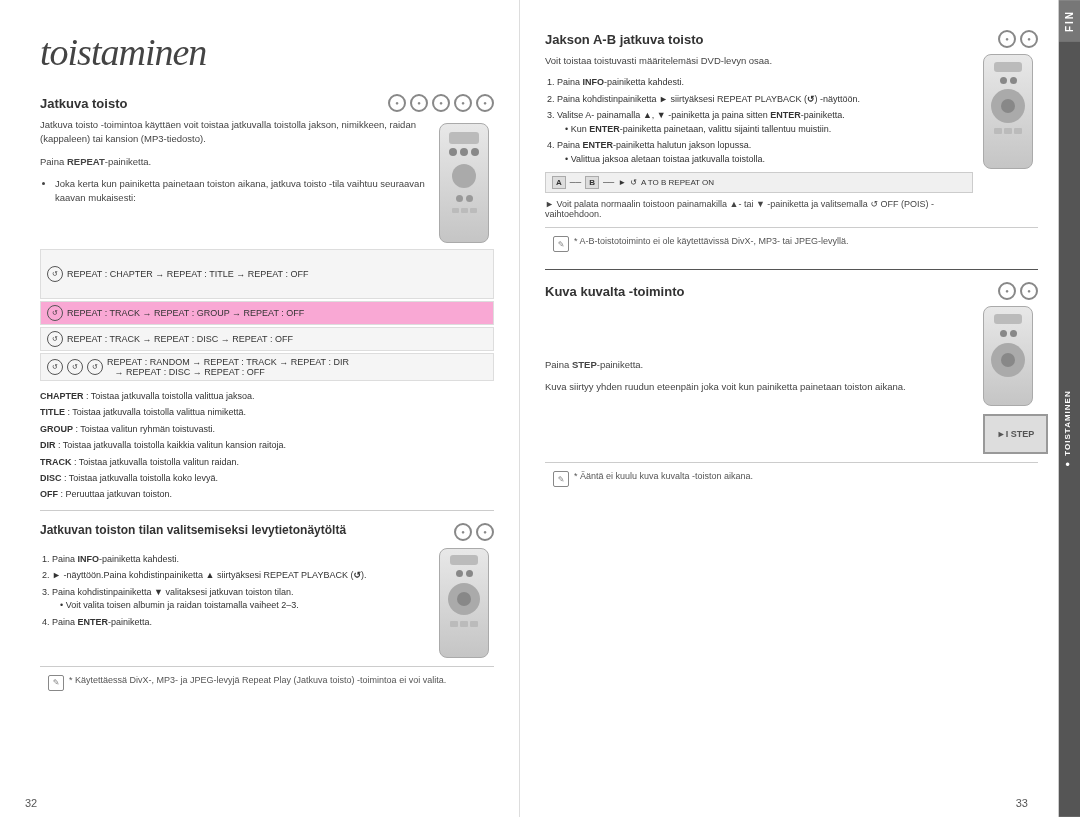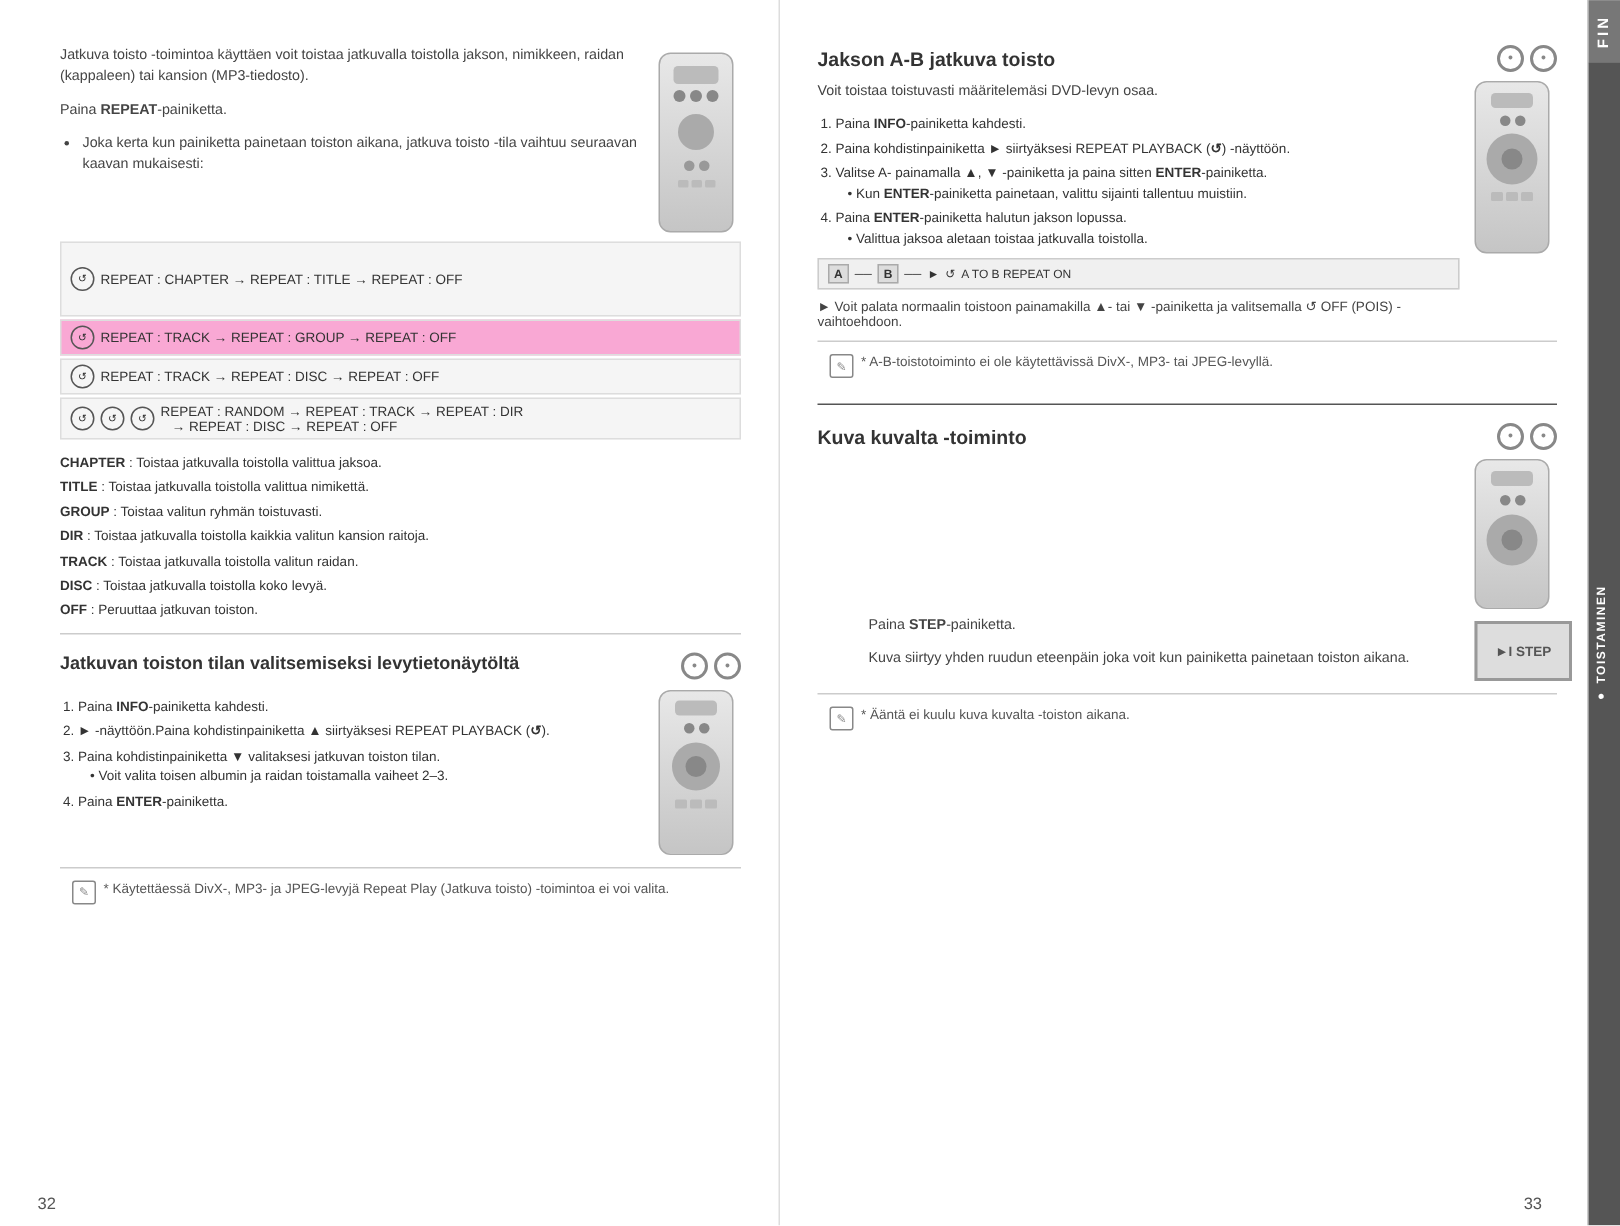--- a/index.html
+++ b/index.html
@@ -234,21 +234,32 @@
 </head>
 <body>
 
 <div class="page-container">
 
   <div class="main-content">
     <div class="content-columns">
 
       <div class="left-column">
 
-
+        <div class="page-title">toistaminen</div>
+
+        <div class="section-header">
+          <span class="section-title">Jatkuva toisto</span>
+          <div class="section-icons">
+            <div class="disc-icon">●</div>
+            <div class="disc-icon">●</div>
+            <div class="disc-icon">●</div>
+            <div class="disc-icon">●</div>
+            <div class="disc-icon">●</div>
+          </div>
+        </div>
 
         <div style="display:flex; gap:10px; align-items:flex-start;">
           <div style="flex:1;">
             <p class="body-text">Jatkuva toisto -toimintoa käyttäen voit toistaa jatkuvalla toistolla jakson, nimikkeen, raidan (kappaleen) tai kansion (MP3-tiedosto).</p>
             <p class="body-text">Paina <strong>REPEAT</strong>-painiketta.</p>
             <ul class="bullet-list" style="margin-bottom:6px;">
               <li class="body-text">Joka kerta kun painiketta painetaan toiston aikana, jatkuva toisto -tila vaihtuu seuraavan kaavan mukaisesti:</li>
             </ul>
           </div>
 
@@ -435,21 +446,21 @@
 
         <div style="position:relative;">
           <div class="section-header">
             <span class="section-title">Kuva kuvalta -toiminto</span>
             <div class="section-icons">
               <div class="disc-icon">●</div>
               <div class="disc-icon">●</div>
             </div>
           </div>
 
-          <div style="display:flex; gap:28px; align-items:flex-end;margin-left:34px;">
+          <div style="display:flex; gap:28px; align-items:center;">
             <div style="flex:1;">
               <p class="body-text">Paina <strong>STEP</strong>-painiketta.</p>
               <p class="body-text">Kuva siirtyy yhden ruudun eteenpäin joka voit kun painiketta painetaan toiston aikana.</p>
             </div>
 
             <div style="width:55px; flex-shrink:0;">
               <div style="width:50px; height:100px; background:linear-gradient(to bottom,#e8e8e8,#c5c5c5); border-radius:8px; border:1px solid #aaa; display:flex; flex-direction:column; align-items:center; padding:7px 4px; gap:4px;">
                 <div style="width:28px;height:10px;background:#bbb;border-radius:3px;"></div>
                 <div style="display:flex;gap:3px;margin-top:2px;">
                   <div style="width:7px;height:7px;border-radius:50%;background:#888;"></div>

